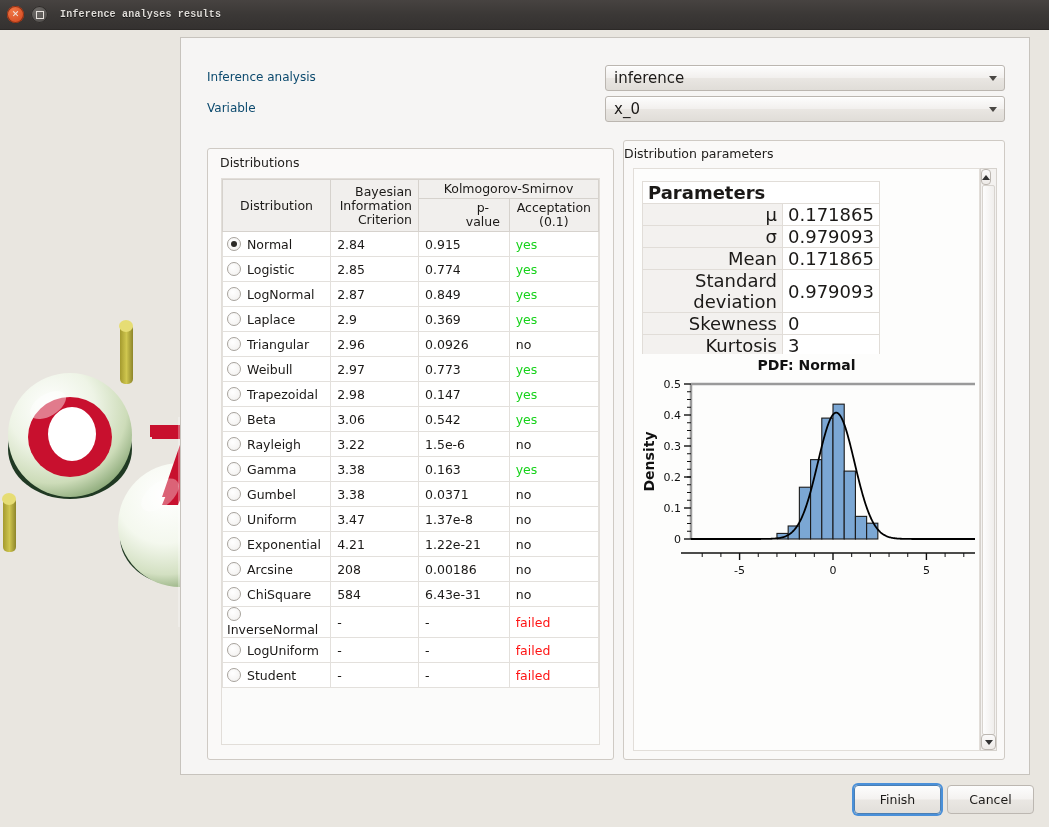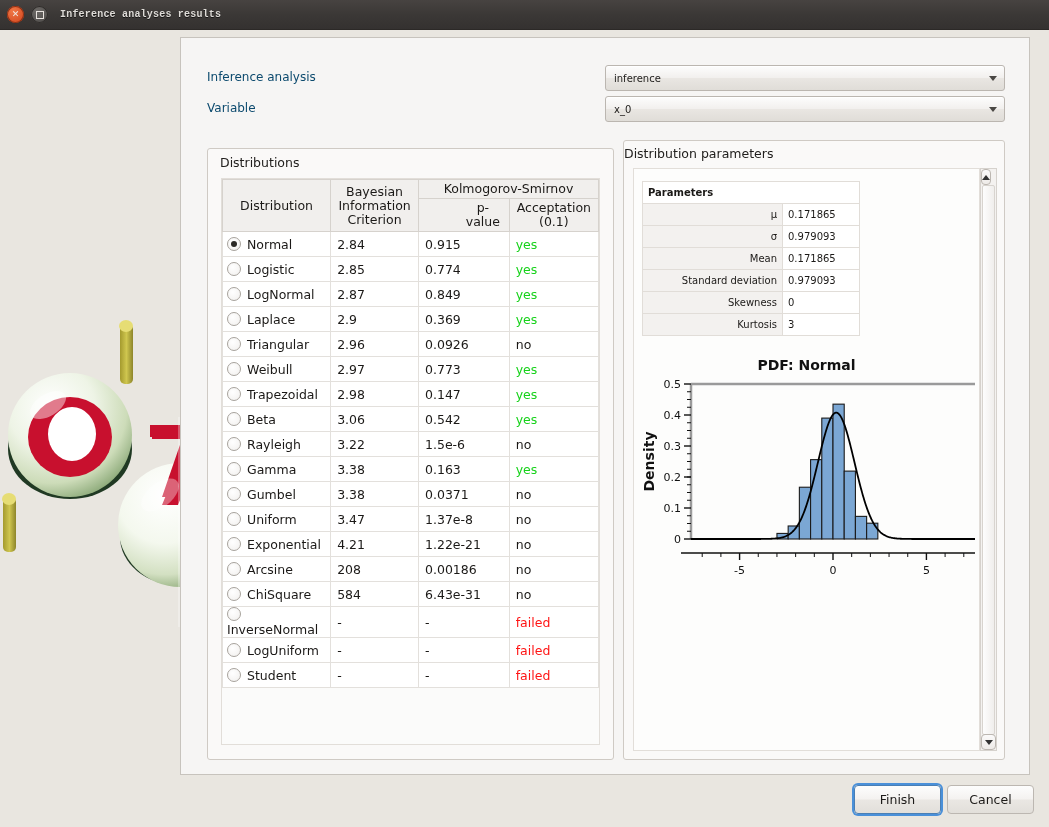--- a/index.html
+++ b/index.html
@@ -36,21 +36,21 @@
   }
   .topform{position:absolute;left:0;top:0;width:848px;}
   .lbl{position:absolute;font-size:12px;color:#0c4a6e;}
   .combo{
     position:absolute;height:24px;
     background:linear-gradient(to bottom,#fdfdfd 0%,#f2f0ee 48%,#e9e6e2 52%,#e0ddd8 100%);
     border:1px solid #bbb6b0;border-radius:3px;
     box-shadow:0 1px 0 rgba(255,255,255,.8) inset;
     display:flex;align-items:center;
   }
-  .combo .val{font-size:10px;color:#1d1b19;padding-left:8px;flex:1;}
+  .combo .val{font-size:15px;color:#1d1b19;padding-left:8px;flex:1;}
   .combo .arrow{width:22px;display:flex;align-items:center;justify-content:center;}
   .tri-down{width:0;height:0;border-left:4.5px solid transparent;border-right:4.5px solid transparent;border-top:5px solid #4a4744;}
 
   
   .groupbox{position:absolute;border:1px solid #cfcac4;border-radius:3px;background:#faf9f8;}
   .gtitle{position:absolute;font-size:12.5px;color:#22201e;background:transparent;}
 
   .innerpanel{position:absolute;background:#fbfbfa;border:1px solid #e2ded9;}
 
   
@@ -66,21 +66,21 @@
     border:1px solid #a8a39d;background:radial-gradient(circle at 40% 35%,#ffffff,#f1efed);
     vertical-align:-2px;margin-right:6px;position:relative;
   }
   .radio.on::after{content:"";position:absolute;left:3px;top:3px;width:6px;height:6px;border-radius:50%;background:#2b2926;}
   .yes{color:#16d21a;}
   .no{color:#1b1917;}
   .failed{color:#ff1515;}
   .rowsel td{background:#fafafa;}
 
   
-  table.par{border-collapse:collapse;font-size:10px;color:#1b1917;background:#6d28d9;}
+  table.par{border-collapse:collapse;font-size:18px;color:#1b1917;background:#6d28d9;}
   table.par td{border:1px solid #e1ddd8;height:21px;padding:0 5px;}
   table.par td.head{font-weight:bold;background:#fff;}
   table.par td.k{background:#f3f1ef;text-align:right;width:129px;}
   table.par td.v{background:#fff;text-align:left;width:66px;}
 
   
   .charttitle{position:absolute;font-size:14px;font-weight:bold;color:#111;}
 
   
   .vscroll{position:absolute;width:15px;background:#f4f2f0;border:1px solid #d6d2cd;}
@@ -180,21 +180,21 @@
       </div>
     </div>
 
     <div class="groupbox" style="left:26px;top:110px;width:405px;height:610px;">
       <div class="gtitle" style="left:12px;top:6px;">Distributions</div>
       <div class="innerpanel" style="left:13px;top:29px;width:377px;height:565px;overflow:hidden;">
         <table class="dist">
           <thead>
             <tr>
               <th rowspan="2" style="width:126px;">Distribution</th>
-              <th rowspan="2" style="width:88px;">Bayesian Information Criterion</th>
+              <th rowspan="2" style="width:88px;text-align:right;">Bayesian Information Criterion</th>
               <th colspan="2">Kolmogorov-Smirnov</th>
             </tr>
             <tr>
               <th style="width:69px;padding-left:44px;">p-value</th>
               <th style="width:87px;">Acceptation (0.1)</th>
             </tr>
           </thead>
           <tbody id="dist-body">
               <tr class="rowsel">
                 <td class="name"><span class="radio on"></span><span>Normal</span></td>

